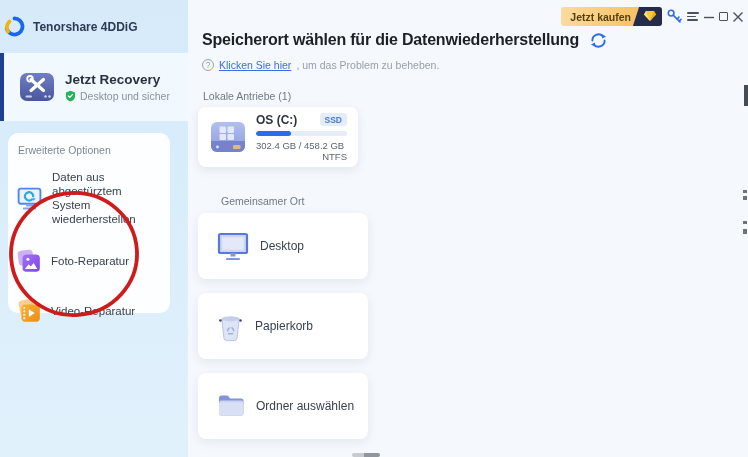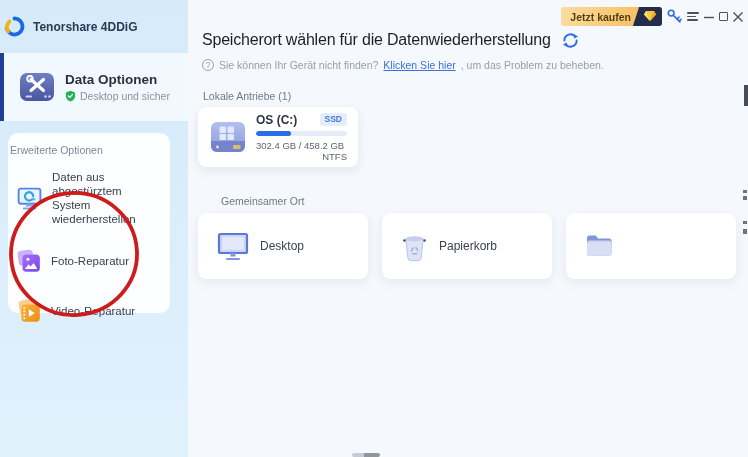--- a/index.html
+++ b/index.html
@@ -11,21 +11,21 @@
              background:linear-gradient(180deg,#d7eafa 0%,#daedfb 45%,#e1f1fc 100%); }
   .logo-row { display:flex; align-items:center; height:53px; padding-left:4px; gap:8px; }
   .logo-text { font-size:12px; font-weight:600; color:#2b3a55; }
   .dr-item { position:absolute; top:53px; left:0; width:188px; height:68px;
              background:#f1f8fe; border-left:4px solid #1d4096;
              display:flex; align-items:center; gap:10px; padding-left:15px; cursor:pointer; }
   .dr-name { font-size:13.5px; font-weight:700; color:#2a3240; margin-bottom:3px; }
   .dr-tag { display:flex; align-items:center; gap:4px; font-size:10.5px; color:#8b939d; }
   .adv-card { position:absolute; left:8px; top:133px; width:162px; height:180px;
               background:#fdfeff; border-radius:10px; }
-  .adv-label { padding:11px 0 0 2px; font-size:10.5px; color:#7e8795; }
+  .adv-label { padding:11px 0 0 10px; font-size:10.5px; color:#7e8795; }
   .adv-item { display:flex; align-items:center; gap:9px; padding-left:8px; margin-top:14px; cursor:pointer; }
   .adv-item .txt { font-size:11.5px; color:#39414e; line-height:14px; width:110px; }
   .annotation-svg { position:absolute; left:4px; top:188px; pointer-events:none; }
 
   
   .main { position:absolute; left:188px; top:0; width:560px; height:457px; }
   .controls { position:absolute; top:7px; right:4px; display:flex; align-items:center; gap:4px; }
   .buy-btn { position:relative; height:19px; border-radius:3px; overflow:hidden;
              background:linear-gradient(90deg,#fbdb9e,#f6b954); display:flex; align-items:center;
              padding:0 31px 0 9px; cursor:pointer; }
@@ -33,44 +33,44 @@
   .buy-badge { position:absolute; right:-5px; top:0; bottom:0; width:31px; background:#232d4b;
                transform:skewX(-18deg); }
   .buy-gem { position:absolute; right:5px; top:3px; }
   .icon-btn { display:flex; align-items:center; justify-content:center; cursor:pointer; }
   .menu-icon span { display:block; height:1.6px; background:#4a5160; border-radius:1px; margin:2px 0; }
   .menu-icon span:nth-child(1){ width:12px; } .menu-icon span:nth-child(2){ width:9px; }
   .menu-icon span:nth-child(3){ width:11px; }
   .max-box { width:9px; height:9px; border:1.4px solid #4a5160; border-radius:1px; }
 
   .title-row { position:absolute; left:14px; top:31px; display:flex; align-items:center; gap:11px; }
-  .page-title { font-size:16px; font-weight:400; color:#1d2127; letter-spacing:-0.2px; white-space:nowrap; }
+  .page-title { font-size:16px; font-weight:700; color:#1d2127; letter-spacing:-0.2px; white-space:nowrap; }
   .help-row { position:absolute; left:14px; top:59px; display:flex; align-items:center; gap:5px;
               font-size:10.5px; color:#97a0aa; }
   .q-circle { display:inline-flex; width:12px; height:12px; border:1px solid #9aa3ad; border-radius:50%;
               align-items:center; justify-content:center; font-size:8.5px; color:#9aa3ad; }
   .help-link { color:#3b6fe0; text-decoration:underline; cursor:pointer; }
 
   .sec-label { position:absolute; font-size:10.5px; color:#6f7987; }
   .sec-local { left:15px; top:90px; } .sec-common { left:33px; top:195px; }
 
   .drive-card { position:absolute; left:10px; top:107px; width:160px; height:60px; background:#fff;
                 border-radius:8px; box-shadow:0 3px 10px rgba(120,140,180,.16);
                 display:flex; align-items:center; gap:9px; padding:9px 11px; cursor:pointer; }
   .drive-info { flex:1; display:flex; flex-direction:column; gap:4px; }
-  .drive-top { display:flex; align-items:flex-start; }
+  .drive-top { display:flex; align-items:center; }
   .drive-name { font-size:12px; font-weight:600; color:#2e3541; }
   .ssd-badge { margin-left:auto; font-size:8.5px; font-weight:700; color:#4a7ad6; background:#e4edfb;
                border-radius:3px; padding:1.5px 5px; }
   .bar-track { width:100%; height:5px; border-radius:3px; background:#e7edf8; overflow:hidden; }
   .bar-fill { height:100%; border-radius:3px; background:#2a6de9; }
   .drive-bottom { display:flex; font-size:9.5px; color:#5c6470;flex-direction:column; }
   .drive-fs { margin-left:auto; }
 
-  .cards-row { position:absolute; left:10px; top:213px; display:flex; gap:14px; }
+  .cards-row { position:absolute; left:10px; top:213px; display:flex; gap:14px;flex-direction:column; }
   .loc-card { width:170px; height:66px; background:#fff; border-radius:8px;
               box-shadow:0 3px 10px rgba(120,140,180,.14); display:flex; align-items:center;
               gap:10px; padding-left:18px; cursor:pointer; }
   .loc-label { font-size:12px; color:#39424e; }
 
   
   .v-thumb { position:absolute; right:0; top:85px; width:4px; height:21px; background:#454c58; }
   .edge-dash { position:absolute; right:1px; background:#6d737c; width:4px; }
   .h-thumb { position:absolute; left:352px; top:453px; width:28px; height:4px; border-radius:2px;
              background:linear-gradient(90deg,#c6cbd2 0 42%,#8f969e 42% 100%); }
@@ -101,21 +101,21 @@
         <g stroke="#fff" stroke-width="3.2" stroke-linecap="round">
           <line x1="12" y1="8.5" x2="24.5" y2="19.5"></line>
           <line x1="24.5" y1="8.5" x2="12" y2="19.5"></line>
         </g>
         <circle cx="11" cy="7.8" r="2.8" fill="none" stroke="#fff" stroke-width="1.8"></circle>
         <line x1="7.5" y1="25.5" x2="12" y2="25.5" stroke="#ccd3f0" stroke-width="2" stroke-linecap="round"></line>
         <circle cx="26.5" cy="25.5" r="1.3" fill="#ccd3f0"></circle>
           <circle cx="30.5" cy="25.5" r="1.3" fill="#ccd3f0"></circle>
       </svg>
       <div>
-        <div class="dr-name">Data Optionen</div>
+        <div class="dr-name">Jetzt Recovery</div>
         <div class="dr-tag">
           <svg width="11" height="12" viewBox="0 0 12 13">
             <path d="M6 .8 11 2.6v4.2c0 3-2.2 4.8-5 5.6C3.2 11.6 1 9.8 1 6.8V2.6Z" fill="#25b35a"></path>
             <path d="M3.6 6.4 5.3 8l3-3.3" stroke="#fff" stroke-width="1.4" fill="none" stroke-linecap="round" stroke-linejoin="round"></path>
           </svg>
           <span>Desktop und sicher</span>
         </div>
       </div>
     </div>
 
@@ -225,21 +225,20 @@
           <path d="M15.5 9a6.5 6.5 0 0 1-11.1 4.6"></path>
           <path d="M2.5 9a6.5 6.5 0 0 1 11.1-4.6"></path>
         </g>
         <polygon points="12.2,2.2 17,4.8 12.9,6.9" fill="#2d6ce8"></polygon>
         <polygon points="5.8,15.8 1,13.2 5.1,11.1" fill="#2d6ce8"></polygon>
       </svg>
     </div>
 
     <div class="help-row">
       <span class="q-circle">?</span>
-      <span>Sie können Ihr Gerät nicht finden? </span>
       <a class="help-link">Klicken Sie hier</a>
       <span>, um das Problem zu beheben.</span>
     </div>
 
     <div class="sec-label sec-local">Lokale Antriebe (1)</div>
 
     <div class="drive-card">
       <svg width="38" height="32" viewBox="0 0 38 32">
         <defs>
           <linearGradient id="g2" x1="0" y1="0" x2="0" y2="1">
@@ -300,20 +299,21 @@
         </svg>
         <span class="loc-label">Papierkorb</span>
       </div>
 
       <div class="loc-card">
         <svg width="30" height="26" viewBox="0 0 30 26">
           <path d="M3 5a2.5 2.5 0 0 1 2.5-2.5h6.2l2.5 3H25A2.5 2.5 0 0 1 27.5 8v12a2.5 2.5 0 0 1-2.5 2.5H5.5A2.5 2.5 0 0 1 3 20Z" fill="#8195da"></path>
           <rect x="3" y="7.5" width="24.5" height="15" rx="2.5" fill="#ccd5f0"></rect>
           <rect x="3" y="9.5" width="24.5" height="13" rx="2.5" fill="#d9e0f6"></rect>
         </svg>
+        <span class="loc-label">Ordner auswählen</span>
       </div>
     </div>
   </div>
 
   <div class="v-thumb"></div>
   <div class="edge-dash" style="top:190px;height:3px;"></div>
   <div class="edge-dash" style="top:196px;height:4px;"></div>
   <div class="edge-dash" style="top:221px;height:3px;"></div>
   <div class="edge-dash" style="top:229px;height:5px;"></div>
   <div class="h-thumb"></div>

